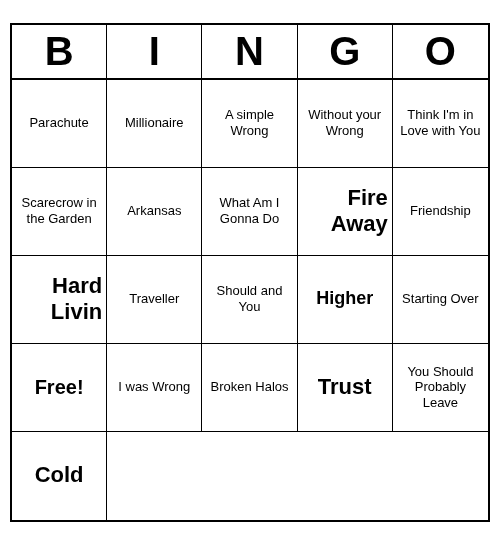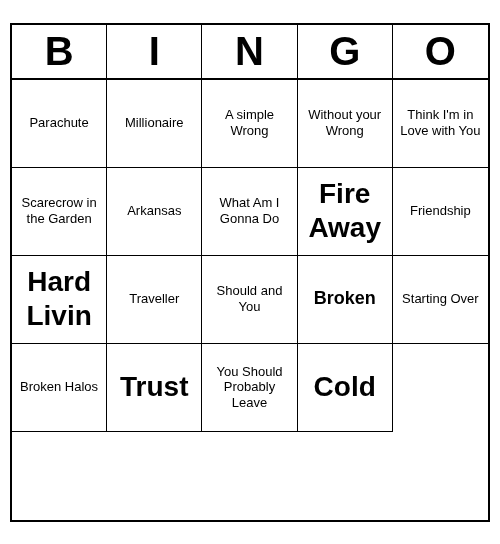--- a/index.html
+++ b/index.html
@@ -41,22 +41,23 @@
       align-items: center;
       justify-content: center;
       text-align: center;
       padding: 4px;
       font-size: 13px;
       line-height: 1.2;
     }
     .bingo-cell:nth-child(5n) { border-right: none; }
     .bingo-grid .bingo-cell:nth-child(n+21) { border-bottom: none; }
     .bingo-cell.large-text {
-      font-size: 28px;
+      font-size: 22px;
       font-weight: bold;
+      text-align: right;
     }
     .bingo-cell.medium-large {
       font-size: 18px;
       font-weight: bold;
     }
     .bingo-cell.free {
       font-size: 20px;
       font-weight: bold;
     }
   </style>
@@ -78,20 +79,22 @@
       <div class="bingo-cell">Without your Wrong</div>
       <div class="bingo-cell">Think I'm in Love with You</div>
       <div class="bingo-cell">Scarecrow in the Garden</div>
       <div class="bingo-cell">Arkansas</div>
       <div class="bingo-cell">What Am I Gonna Do</div>
       <div class="bingo-cell large-text">Fire Away</div>
       <div class="bingo-cell">Friendship</div>
       <div class="bingo-cell large-text">Hard Livin</div>
       <div class="bingo-cell">Traveller</div>
       <div class="bingo-cell">Should and You</div>
-      <div class="bingo-cell medium-large">Broken</div>
+      <div class="bingo-cell medium-large">Higher</div>
       <div class="bingo-cell">Starting Over</div>
+      <div class="bingo-cell free">Free!</div>
+      <div class="bingo-cell">I was Wrong</div>
       <div class="bingo-cell">Broken Halos</div>
       <div class="bingo-cell large-text">Trust</div>
       <div class="bingo-cell">You Should Probably Leave</div>
       <div class="bingo-cell large-text">Cold</div>
     </div>
 </div>
 
 </body></html>

